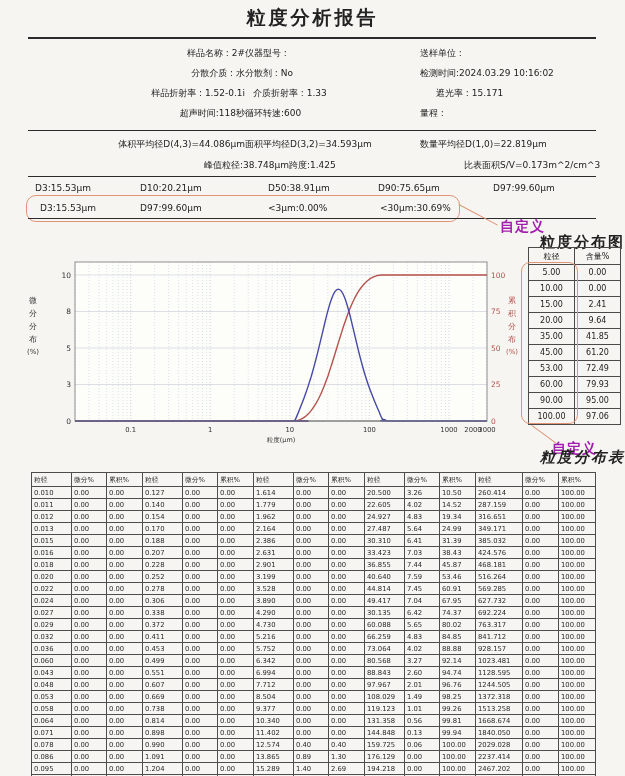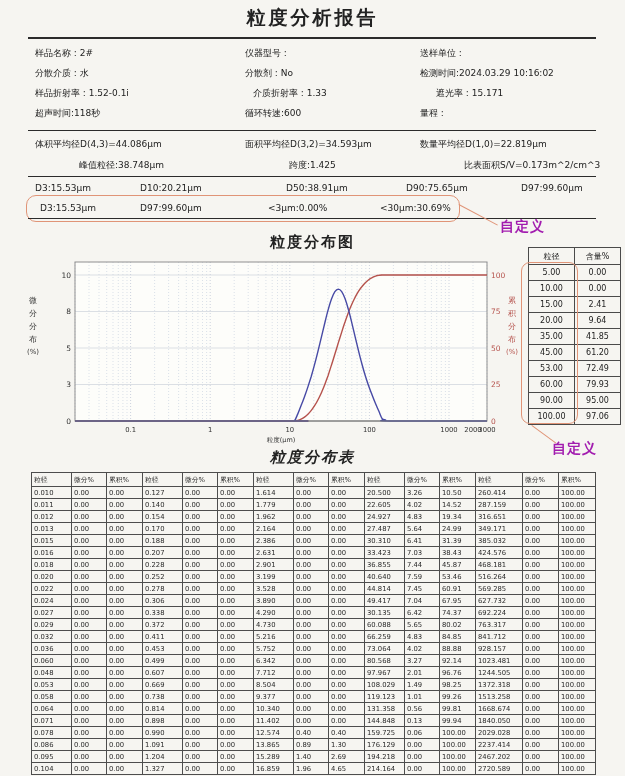--- a/index.html
+++ b/index.html
@@ -3,31 +3,31 @@
 <meta charset="utf-8">
 <style>
   html,body{margin:0;padding:0;background:#dcdcdc;}
   .page{position:relative;width:625px;height:776px;background:#f6f5f1;
         font-family:"DejaVu Sans","Liberation Sans",sans-serif;color:#222;overflow:hidden;}
   .report-title{position:absolute;top:5px;left:0;width:100%;text-align:center;
         font-size:19px;font-weight:bold;letter-spacing:3px;}
   .rule{position:absolute;left:28px;width:568px;height:1px;background:#2b2b2b;}
   .rule.thick{height:2px;}
   .inforow{position:absolute;left:35px;width:560px;display:flex;font-size:9px;white-space:nowrap;}
-  .inforow .c1{width:210px;}
+  .inforow .c1{width:210px;text-align:right;}
   .inforow .c2{width:175px;}
   .inforow .c3{flex:1;}
   .drow{position:absolute;left:35px;width:560px;display:flex;font-size:9px;white-space:nowrap;}
-  .drow .d1{width:105px;}.drow .d2{width:146px;}.drow .d3{width:120px;}.drow .d4{width:115px;}.drow .d5{flex:1;}
+  .drow .d1{width:105px;}.drow .d2{width:128px;}.drow .d3{width:110px;}.drow .d4{width:115px;}.drow .d5{flex:1;}
   .crow{position:absolute;left:40px;width:430px;display:flex;font-size:9px;white-space:nowrap;}
   .crow .e1{width:100px;}.crow .e2{width:128px;}.crow .e3{width:112px;}.crow .e4{flex:1;}
   .redbox{position:absolute;border:1.6px solid #e09477;border-radius:10px;background:transparent;}
   .connector{position:absolute;border-top:1.6px solid #e09477;transform-origin:left top;}
   .annot{position:absolute;color:#a21caf;font-size:14px;font-weight:bold;letter-spacing:1px;}
-  .section-title{position:absolute;left:0;width:100%;text-align:center;font-size:15px;font-weight:bold;letter-spacing:2px;}
+  .section-title{position:absolute;left:0;width:100%;text-align:right;font-size:15px;font-weight:bold;letter-spacing:2px;}
   .vlabel{position:absolute;font-size:8px;color:#333;text-align:center;width:14px;line-height:13px;}
   .vlabel.red{color:#b5524c;}
   .side-table{position:absolute;left:528px;top:247px;border-collapse:collapse;table-layout:fixed;font-size:8px;}
   .side-table th,.side-table td{border:1px solid #4a4a4a;text-align:center;padding:0;height:15px;font-weight:normal;}
   .side-table th{height:16px;}
   .dist-table{position:absolute;left:31px;top:472px;width:565px;border-collapse:collapse;table-layout:fixed;font-size:6.8px;}
   .dist-table th,.dist-table td{border:0.9px solid #4d4d4d;padding:0 2px;height:11px;line-height:10px;
         text-align:left;font-weight:normal;white-space:nowrap;overflow:hidden;color:#2a2a2a;}
   .dist-table th{height:13px;}
   .chart-wrap{position:absolute;left:20px;top:253px;width:505px;height:195px;}
@@ -533,20 +533,37 @@
           <td>0.00</td>
           <td>0.00</td>
           <td>80.568</td>
           <td>3.27</td>
           <td>92.14</td>
           <td>1023.481</td>
           <td>0.00</td>
           <td>100.00</td>
         </tr>
         <tr>
+          <td>0.043</td>
+          <td>0.00</td>
+          <td>0.00</td>
+          <td>0.551</td>
+          <td>0.00</td>
+          <td>0.00</td>
+          <td>6.994</td>
+          <td>0.00</td>
+          <td>0.00</td>
+          <td>88.843</td>
+          <td>2.60</td>
+          <td>94.74</td>
+          <td>1128.595</td>
+          <td>0.00</td>
+          <td>100.00</td>
+        </tr>
+        <tr>
           <td>0.048</td>
           <td>0.00</td>
           <td>0.00</td>
           <td>0.607</td>
           <td>0.00</td>
           <td>0.00</td>
           <td>7.712</td>
           <td>0.00</td>
           <td>0.00</td>
           <td>97.967</td>

